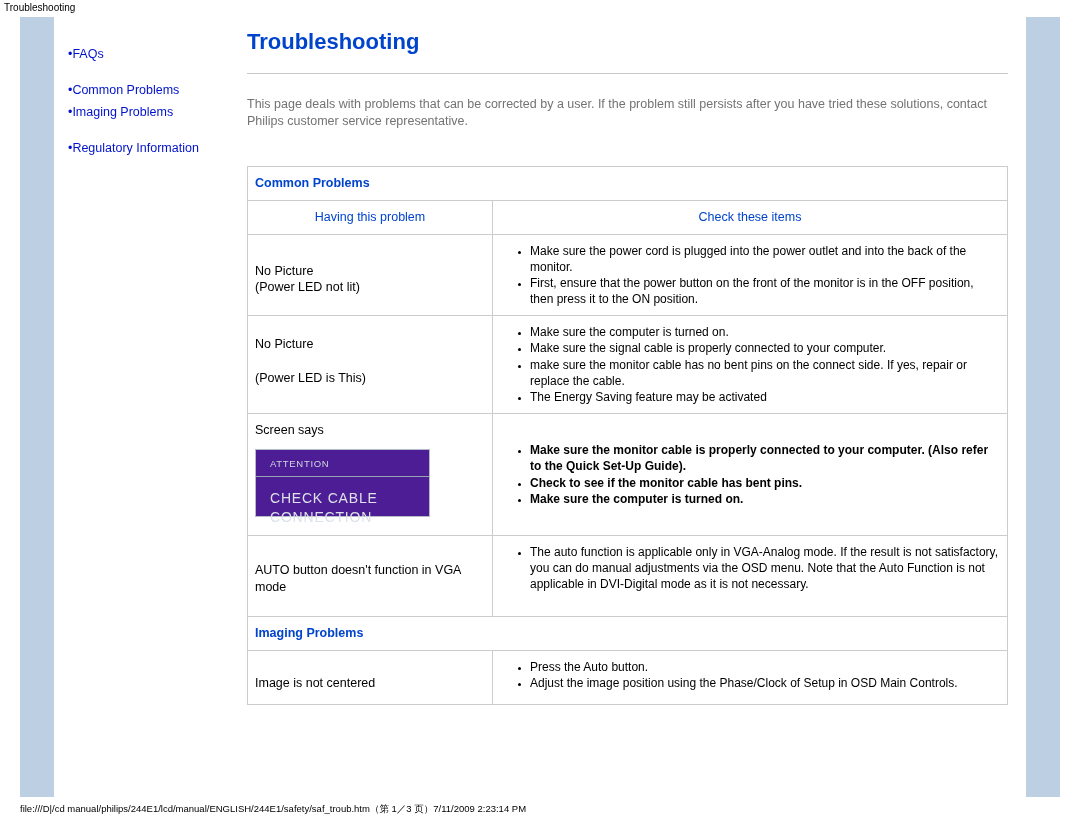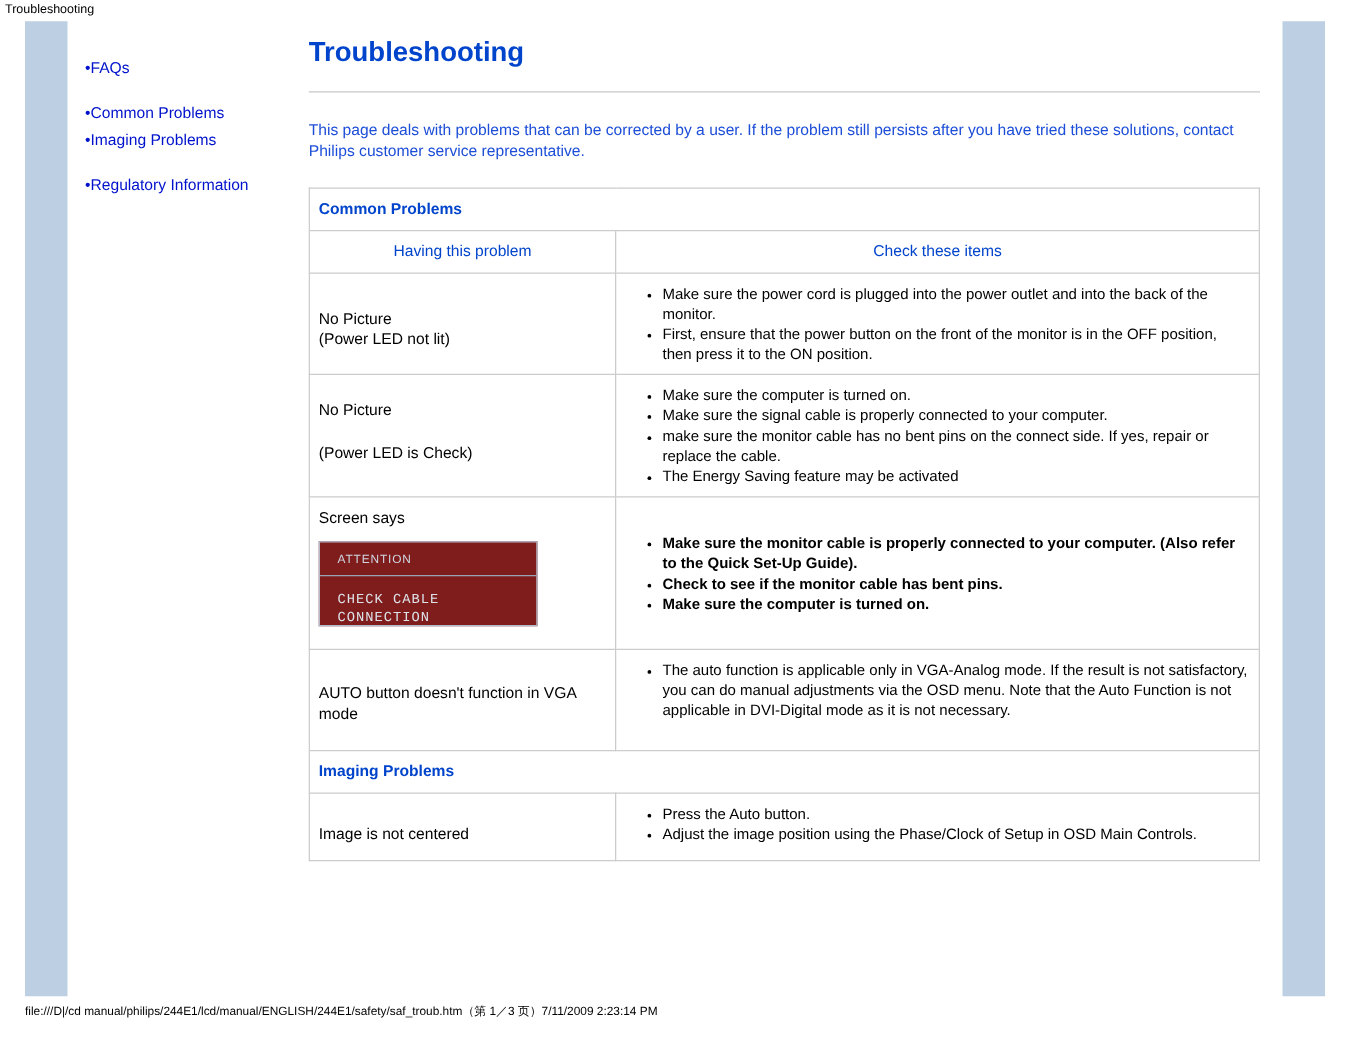--- a/index.html
+++ b/index.html
@@ -49,23 +49,23 @@
     font-size: 22px;
     margin: 0 0 18px 0;
     font-weight: bold;
   }
   hr.sep {
     border: none;
     border-top: 1px solid #c7c7c7;
     margin: 0 0 22px 0;
   }
   .intro {
-    color: #1d4ed8;
+    color: #737373;
     line-height: 1.35;
-    margin-bottom: 20px;
+    margin-bottom: 36px;
   }
   table.tb {
     width: 100%;
     border-collapse: collapse;
     table-layout: fixed;
   }
   table.tb td {
     border: 1px solid #ccc;
     vertical-align: top;
     padding: 8px 7px;
@@ -92,40 +92,39 @@
   }
   ul.check li {
     margin: 0;
     padding: 0 0 0 0;
     font-size: 12px;
   }
   ul.check li::marker { font-size: 9px; }
   .attn-box {
     width: 175px;
     height: 68px;
-    background: #7f1d1d;
+    background: #4c1d95;
     color: #d5dce4;
     font-size: 9.5px;
     letter-spacing: 0.7px;
     padding: 0;
     margin-top: 10px;
     border: 1px solid #b4bccb;
   }
   .attn-top {
     height: 27px;
     border-bottom: 1px solid #98a3b3;
     padding: 8px 0 0 14px;
     color: #cfd6e0;
   }
   .attn-body {
     padding: 12px 0 0 14px;
     color: #dde2e9;
-    font-size: 11px;
+    font-size: 14px;
     letter-spacing: 0.8px;
-    font-family: Liberation Mono, monospace;
   }
   .footer-path {
     font-size: 9.5px;
     padding: 2px 4px 4px 20px;
     color: #000;
   }
 </style>
 </head>
 <body>
 
@@ -178,21 +177,21 @@
               <ul class="check">
                 <li>Make sure the power cord is plugged into the power outlet and into the back of the monitor.</li>
                 <li>First, ensure that the power button on the front of the monitor is in the OFF position, then press it to the ON position.</li>
               </ul>
             </td>
           </tr>
 
           <tr>
             <td style="padding-top:20px;padding-bottom:16px;">
               <span>No Picture</span><br><br>
-              <span>(Power LED is Check)</span>
+              <span>(Power LED is This)</span>
             </td>
             <td>
               <ul class="check">
                 <li>Make sure the computer is turned on.</li>
                 <li>Make sure the signal cable is properly connected to your computer.</li>
                 <li>make sure the monitor cable has no bent pins on the connect side. If yes, repair or replace the cable.</li>
                 <li>The Energy Saving feature may be activated</li>
               </ul>
             </td>
           </tr>

